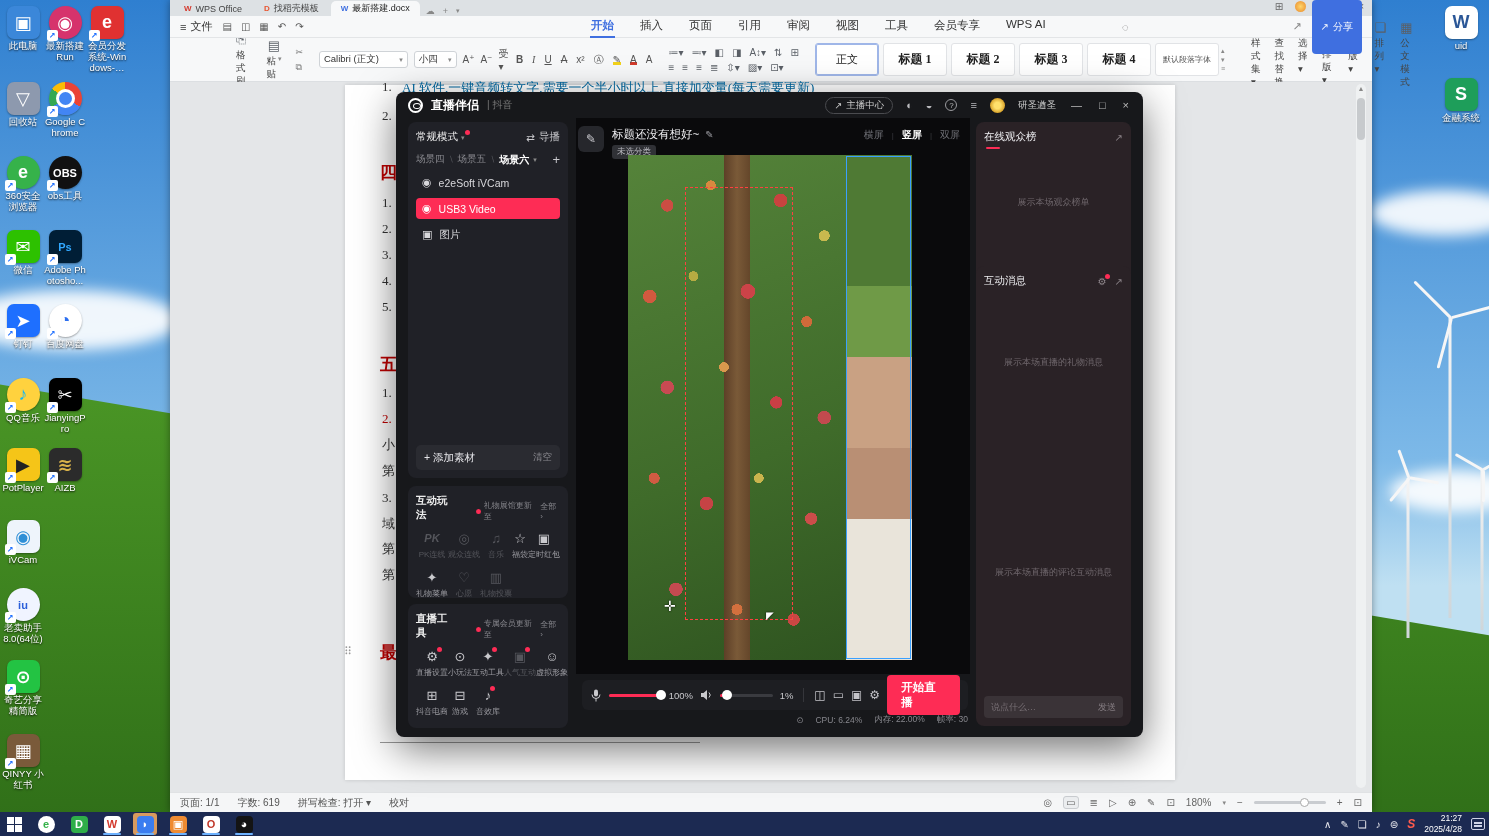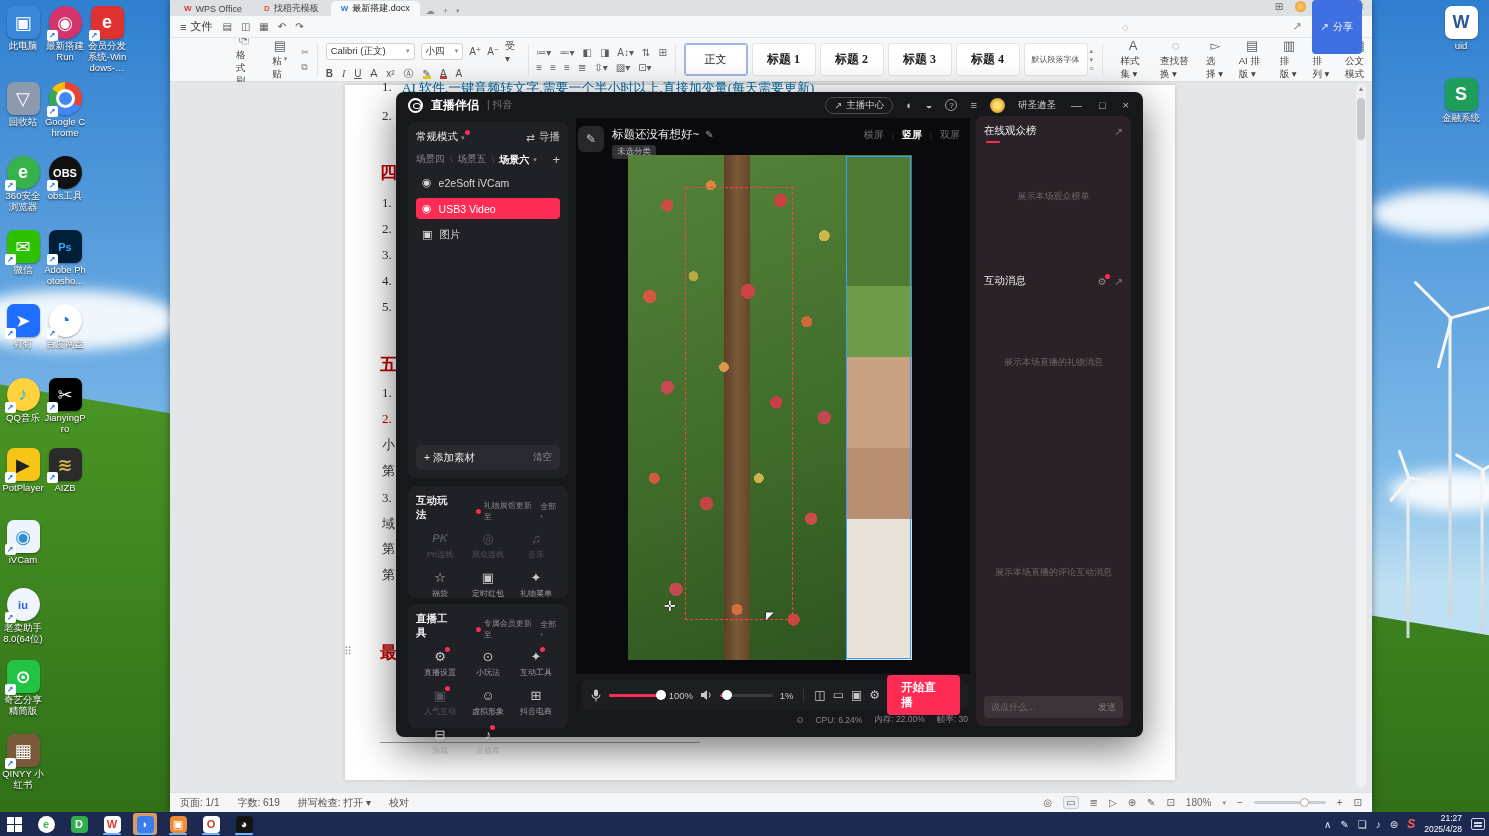--- a/index.html
+++ b/index.html
@@ -42,21 +42,21 @@
   .wmenu.act{color:#3f6fe0;font-weight:bold;border-bottom:2px solid #3f6fe0;}
   .msearch{position:absolute;left:952px;font-size:11px;color:#666;}
   .sharewrap{position:absolute;right:10px;display:flex;align-items:center;gap:10px;}
   .upbtn{color:#888;font-size:11px;}
   .sharebtn{background:#3f6fe0;color:#fff;font-size:10px;border-radius:4px;padding:20px 9px;display:flex;gap:4px;align-items:center;}
   .wps-ribbon{height:44px;background:#f7f8f9;border-bottom:1px solid #dcdfe2;display:flex;align-items:center;padding-left:60px;}
   .rsep{width:1px;height:32px;background:#e2e4e6;margin:0 8px;}
   .rb-big{display:flex;flex-direction:column;align-items:center;justify-content:center;font-size:9.5px;color:#444;gap:2px;padding:0 6px;}
   .rb-big .gi{font-size:13px;color:#5a5f66;}
   .rb-minicol{display:flex;flex-direction:column;gap:5px;font-size:9px;color:#777;}
-  .fgroup{display:flex;flex-direction:column;gap:3px;}
+  .fgroup{display:flex;flex-direction:row;gap:3px;}
   .frow{display:flex;align-items:center;gap:6px;}
   .selbox{border:1px solid #cfd3d7;background:#fff;border-radius:3px;font-size:9.5px;color:#333;padding:1px 4px;display:flex;align-items:center;gap:6px;}
   .fbtn{font-size:10px;color:#555;}
   .fbtn.bb{font-weight:bold;}
   .fbtn.ii{font-style:italic;font-family:"Liberation Serif",serif;}
   .fbtn.uu{text-decoration:underline;}
   .fbtn.ss{text-decoration:line-through;}
   .bar-y{box-shadow:inset 0 -3px 0 #f2d21a;}
   .bar-r{box-shadow:inset 0 -3px 0 #d23a2a;}
   .pgroup{display:flex;flex-direction:column;gap:4px;}
@@ -118,21 +118,21 @@
   .srcrow.sel{background:#fe2c55;color:#fff;}
   .srcic{font-size:11px;}
   .addrow{position:absolute;left:8px;right:8px;bottom:8px;height:25px;background:#2a2b31;border-radius:5px;display:flex;align-items:center;padding:0 8px;font-size:10.5px;color:#e6e6ea;}
   .clearbtn{margin-left:auto;color:#8a8a90;font-size:9.5px;}
   .sect{position:absolute;left:12px;width:160px;background:#202127;border-radius:8px;padding:8px;}
   .sect1{top:394px;height:112px;}
   .sect2{top:512px;height:124px;}
   .secthead{display:flex;align-items:flex-end;gap:20px;}
   .secttitle{font-size:10.5px;font-weight:bold;color:#eee;}
   .sectupd{margin-left:auto;display:flex;align-items:center;gap:3px;font-size:8px;color:#85858b;}
-  .toolgrid{display:grid;grid-template-columns:repeat(3,1fr);row-gap:10px;margin-top:9px;}
+  .toolgrid{display:grid;grid-template-columns:repeat(5,1fr);row-gap:10px;margin-top:9px;}
   .tcell{display:flex;flex-direction:column;align-items:center;gap:3px;}
   .ticon{position:relative;font-size:13px;color:#c9c9cd;line-height:15px;font-style:normal;}
   .tcell.dim .ticon,.tcell.dim .tlabel{color:#55565c;}
   .tlabel{font-size:8px;color:#9a9aa0;white-space:nowrap;}
   .tdot{position:absolute;right:-4px;top:-2px;width:5px;height:5px;border-radius:50%;background:#fe2c55;}
 
   
   .stage{position:absolute;left:180px;top:26px;width:394px;height:556px;background:#0a0a0c;}
   .editile{position:absolute;left:2px;top:8px;width:26px;height:26px;background:#26272c;border-radius:6px;display:flex;align-items:center;justify-content:center;color:#cfcfd4;font-size:12px;}
   .ptitle{position:absolute;left:36px;top:9px;font-size:11.5px;color:#ededf0;display:flex;gap:6px;align-items:center;}
@@ -178,21 +178,21 @@
   .sfill{position:absolute;left:0;top:0;height:3px;background:#fe2c55;border-radius:2px;}
   .sknob{position:absolute;top:-4px;width:10px;height:10px;border-radius:50%;background:#fff;}
   .volt{font-size:9.5px;color:#c9c9cd;}
   .bbdiv{width:1px;height:14px;background:#35363b;margin:0 3px;}
   .bbic{font-size:12px;color:#c3c3c8;}
   .startbtn{margin-left:auto;background:#fe2c55;color:#fff;font-size:11.5px;font-weight:bold;border-radius:4px;padding:5px 14px;}
   .statsrow{position:absolute;left:186px;top:622px;width:386px;display:flex;justify-content:flex-end;gap:12px;font-size:8.5px;color:#87878d;align-items:center;}
 
   
   .rcard{position:absolute;left:580px;width:155px;background:#2a2226;border-radius:8px;padding:8px;}
-  .rc1{top:24px;height:170px;}
+  .rc1{top:30px;height:170px;}
   .rc2{top:174px;height:460px;}
   .rchead{display:flex;align-items:center;gap:8px;}
   .rctitle{font-size:10.5px;color:#ededf0;position:relative;}
   .rctitle.under::after{content:"";position:absolute;left:2px;bottom:-5px;width:14px;height:2px;border-radius:2px;background:#fe2c55;}
   .rcic{margin-left:auto;display:flex;gap:8px;color:#8d858a;font-size:10px;}
   .gearwrap{position:relative;}
   .gearwrap .tdot{right:-3px;top:-2px;}
   .rcempty{position:absolute;left:0;right:0;text-align:center;font-size:9px;color:#6f676c;}
   .msginput{position:absolute;left:8px;right:8px;bottom:8px;height:22px;background:#3a3337;border-radius:4px;display:flex;align-items:center;padding:0 7px;font-size:9px;color:#776f74;}
   .sendbtn{margin-left:auto;color:#877f84;}
@@ -380,20 +380,31 @@
         <span class="g-menu"></span>
         <span>文件</span>
       </div>
       <div class="qicons">
         <span class="g-save"></span>
         <span class="g-print"></span>
         <span class="g-prev"></span>
         <span class="g-undo"></span>
         <span class="g-redo"></span>
       </div>
+      <div id="wpsmenus">
+          <div class="wmenu act">开始</div>
+          <div class="wmenu">插入</div>
+          <div class="wmenu">页面</div>
+          <div class="wmenu">引用</div>
+          <div class="wmenu">审阅</div>
+          <div class="wmenu">视图</div>
+          <div class="wmenu">工具</div>
+          <div class="wmenu">会员专享</div>
+          <div class="wmenu">WPS AI</div>
+        </div>
       <span class="msearch g-search"></span>
       <div class="sharewrap">
         <span class="upbtn g-ext"></span>
         <div class="sharebtn">
           <span class="g-ext"></span>
           <span>分享</span>
         </div>
       </div>
     </div>
 

